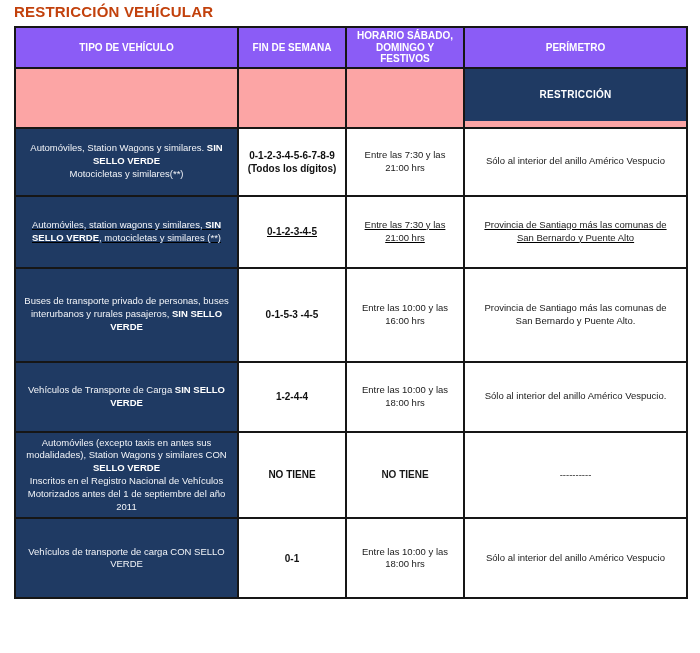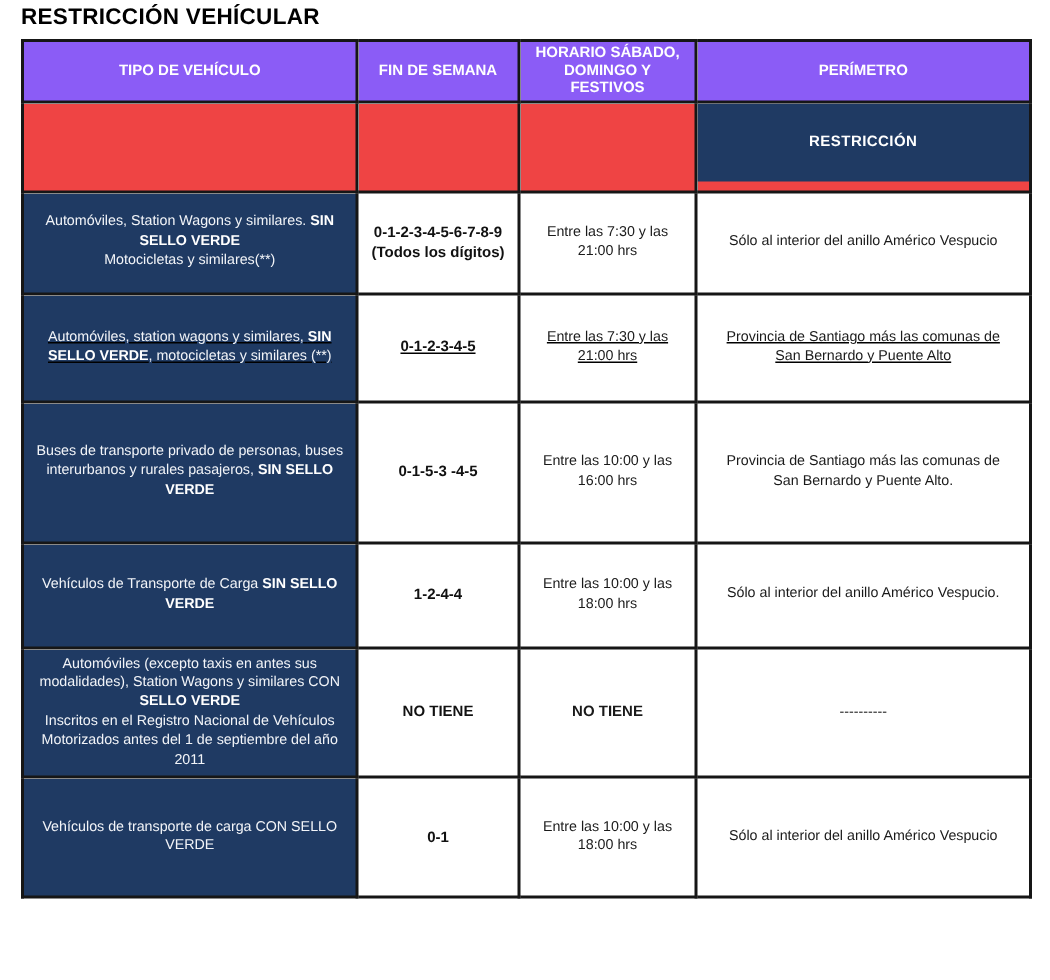--- a/index.html
+++ b/index.html
@@ -8,21 +8,21 @@
     width: 700px; height: 653px;
     background: #ffffff;
     font-family: "Liberation Sans", sans-serif;
   }
   .page { width: 700px; height: 653px; overflow: hidden; }
   .title {
     margin: 3px 0 0 14px;
     font-size: 15px;
     font-weight: bold;
     letter-spacing: 0.2px;
-    color: #000000;
+    color: #c2410c;
   }
   table.restriction {
     border-collapse: collapse;
     table-layout: fixed;
     width: 672px;
     margin: 6px 0 0 14px;
   }
   table.restriction th,
   table.restriction td {
     border: 2px solid #161616;
@@ -36,21 +36,21 @@
     background: #8b5cf6;
     color: #ffffff;
     font-size: 10px;
     font-weight: bold;
     line-height: 1.15;
     padding: 2px 4px;
     white-space: pre-line;
   }
   
   tr.subhead-row { height: 60px; }
-  tr.subhead-row td { background: #ef4444; }
+  tr.subhead-row td { background: #fca5a5; }
   tr.subhead-row td.restriccion-cell { padding: 0; vertical-align: top; }
   .restriccion-fill {
     background: #1f3a63;
     color: #ffffff;
     font-size: 10px;
     font-weight: bold;
     height: 52px;
     margin: 0 0 4px 0;
     display: flex;
     align-items: center;

